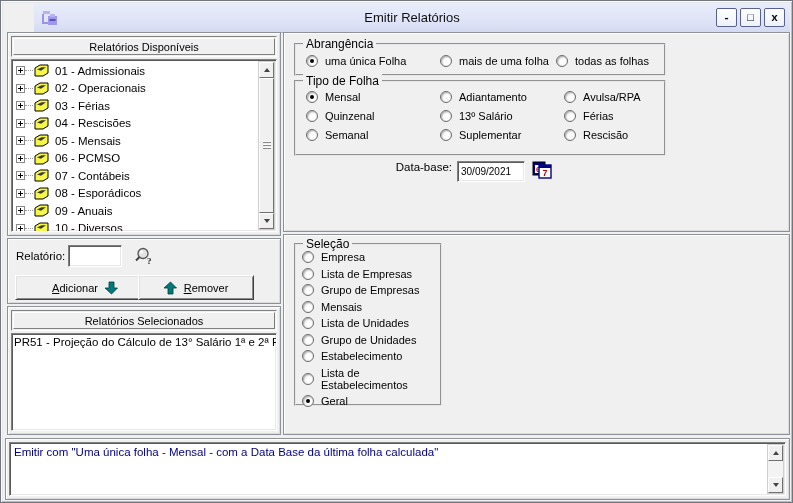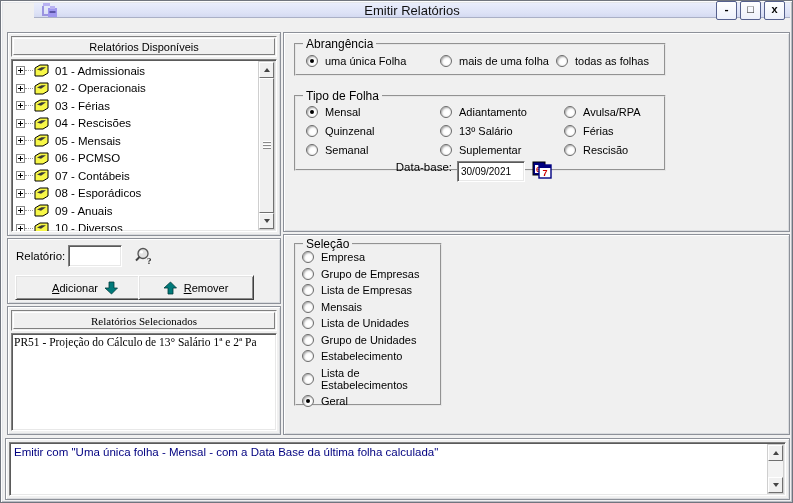--- a/index.html
+++ b/index.html
@@ -10,21 +10,21 @@
     position:relative; width:793px; height:503px;
     background:#f0f0f0;
     border:1px solid #70757e;
     box-shadow: inset 1px 1px 0 #fdfdfd, inset -1px -1px 0 #b8bcc4, inset 2px 2px 0 #e4e6ea;
     font-size:11px; color:#000;
     overflow:hidden;
   }
 
   
   .titlebar {
-    position:absolute; left:2px; top:2px; right:2px; height:15px;
+    position:absolute; left:2px; top:2px; right:2px; height:30px;
     background:linear-gradient(180deg,#e9edfb 0%, #dde2f6 70%, #d4daf1 100%);
     border-bottom:1px solid #aab0c6;
     display:flex; align-items:center;margin-left:31px;
   }
   .titlebar .app-icon { margin-left:6px; width:20px; height:20px; }
   .titlebar .title {
     position:absolute; left:0; right:0; text-align:center;
     font-size:13px; color:#111;
   }
   .tb-buttons { margin-left:auto; display:flex; gap:3px; margin-right:5px; z-index:2; }
@@ -295,21 +295,21 @@
         </svg>
     </button>
     <button class="btn" style="position:absolute; left:130px; top:36px; width:116px; height:25px;">
       <svg width="13" height="14" viewBox="0 0 13 14">
           <path d="M4 13 h5 V7 h3.5 L6.5 1 L0 7 h4 Z" fill="#007a7a" stroke="#003d3d" stroke-width="0.8"></path>
         </svg>
       <span class="btn-label">Remover</span>
     </button>
   </div>
 
-  <div class="panel" style="left:6px; top:305px; width:274px; height:129px;font-family:Liberation Serif, serif;">
+  <div class="panel" style="left:6px; top:305px; width:274px; height:129px;">
     <div class="hdr-outer">
       <div class="hdr-inner">
           <span>Relatórios Selecionados</span>
         </div>
     </div>
     <div class="sunken-white" style="position:absolute; left:3px; right:3px; top:26px; bottom:3px; overflow:hidden;">
       <div class="selected-item">PR51 - Projeção do Cálculo de 13° Salário 1ª e 2ª Pa</div>
     </div>
   </div>
 
@@ -326,21 +326,21 @@
             <span class="radio"></span>
             <span>mais de uma folha</span>
           </label>
         <label class="opt">
             <span class="radio"></span>
             <span>todas as folhas</span>
           </label>
       </div>
     </div>
 
-    <div class="group" style="left:10px; top:62px; width:372px; height:76px;">
+    <div class="group" style="left:10px; top:47px; width:372px; height:76px;">
       <span class="legend">Tipo de Folha</span>
       <div style="display:grid; grid-template-columns:134px 124px auto; row-gap:7px; padding:9px 0 0 10px;">
         <label class="opt">
             <span class="radio checked"></span>
             <span>Mensal</span>
           </label>
         <label class="opt">
             <span class="radio"></span>
             <span>Adiantamento</span>
           </label>
@@ -392,25 +392,25 @@
   <div class="panel" style="left:282px; top:233px; width:507px; height:201px;">
     <div class="group" style="left:10px; top:8px; width:148px; height:163px;">
       <span class="legend">Seleção</span>
       <div style="display:flex; flex-direction:column; gap:4.5px; padding:6px 0 0 6px;">
         <label class="opt">
             <span class="radio"></span>
             <span>Empresa</span>
           </label>
         <label class="opt">
             <span class="radio"></span>
+            <span>Lista de Empresas</span>
+          </label>
+        <label class="opt">
+            <span class="radio"></span>
             <span>Grupo de Empresas</span>
-          </label>
-        <label class="opt">
-            <span class="radio"></span>
-            <span>Lista de Empresas</span>
           </label>
         <label class="opt">
             <span class="radio"></span>
             <span>Mensais</span>
           </label>
         <label class="opt">
             <span class="radio"></span>
             <span>Lista de Unidades</span>
           </label>
         <label class="opt">

